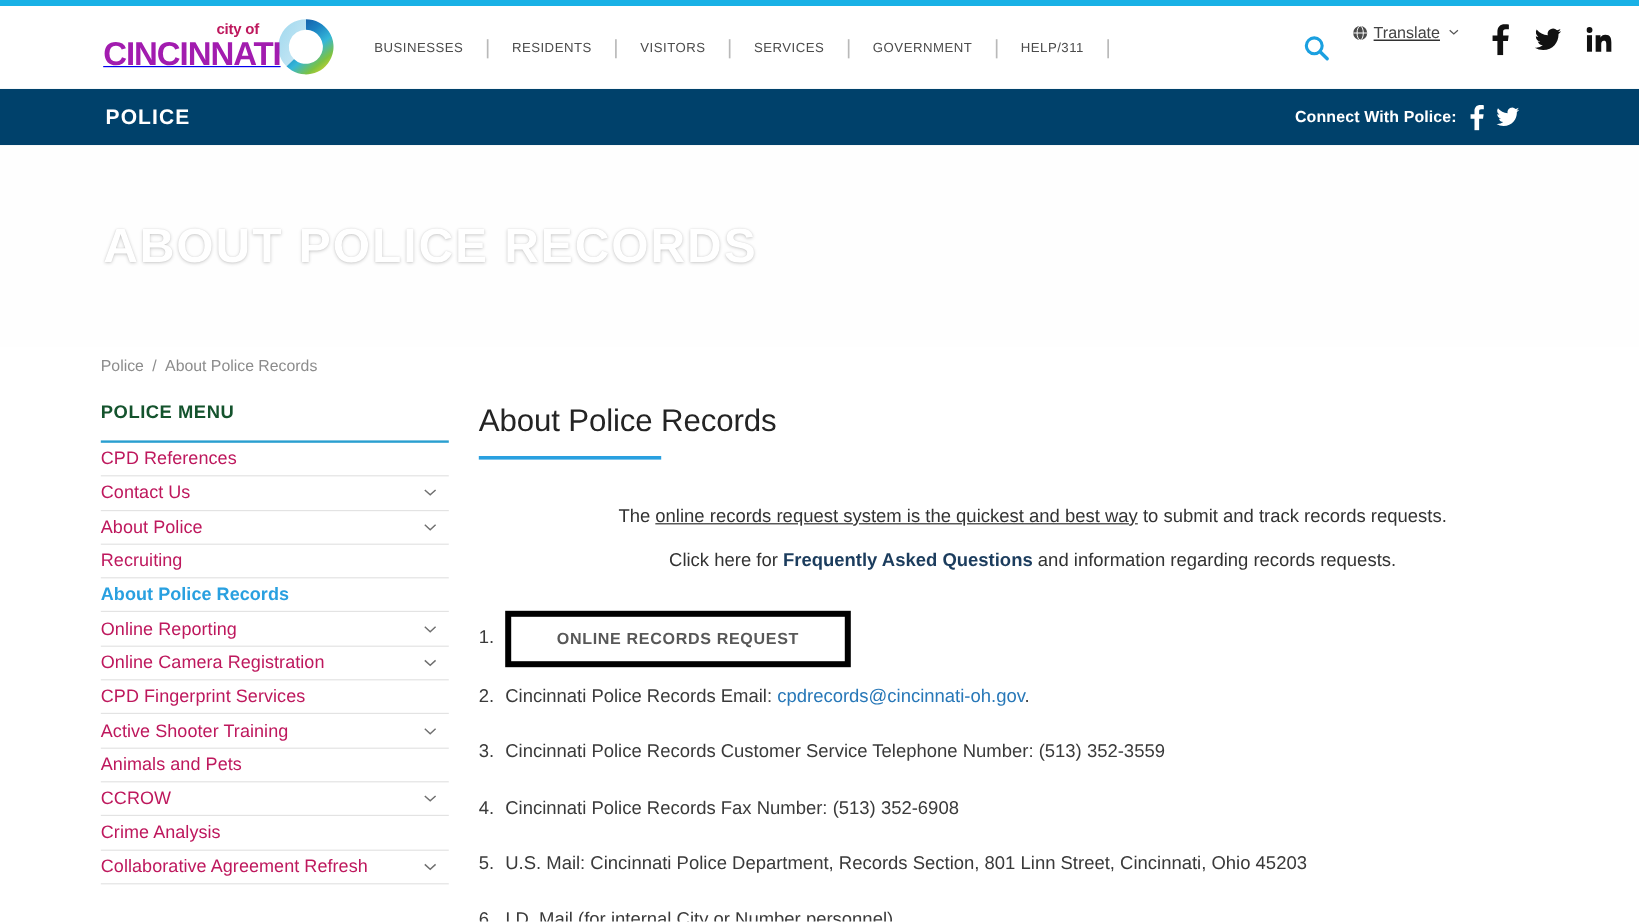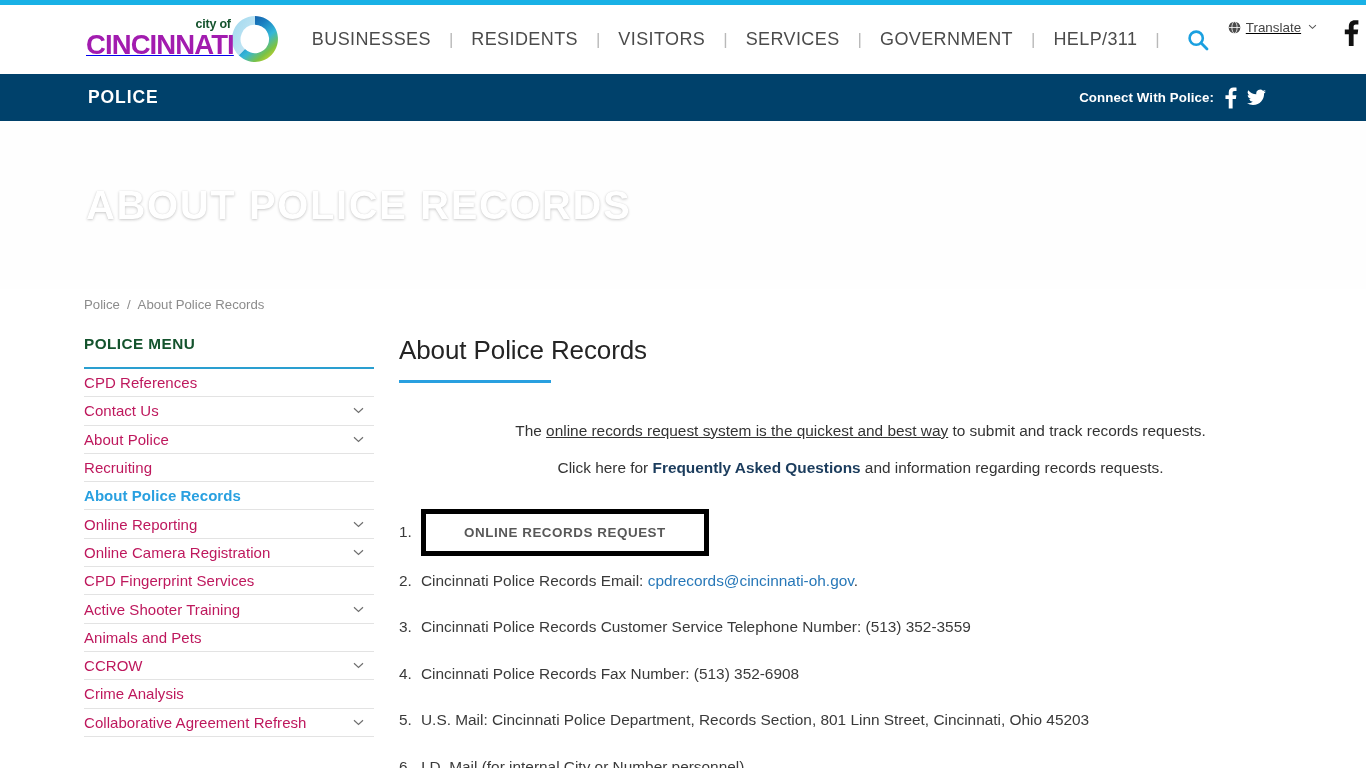--- a/index.html
+++ b/index.html
@@ -37,46 +37,46 @@
     position: relative;
     height: 52px;
   }
   .logo-text-block {
     position: relative;
     line-height: 1;
     padding-bottom: 7px;
   }
   .logo-cityof {
     position: absolute;
-    right: 3px;
+    right: 18px;
     top: -13px;
     font-size: 12.5px;
     font-weight: 700;
-    color: #14532d;
+    color: #be185d;
     letter-spacing: -0.2px;
   }
   .logo-cincinnati {
     font-size: 27.5px;
     font-weight: 700;
     color: #a21caf;
     letter-spacing: -0.9px;
   }
   .logo-mark {
     width: 54px; height: 54px;
     margin-left: -6px;
     margin-bottom: 0px;
     flex: 0 0 auto;
   }
 
   
   .navlinks { display: flex; align-items: center; }
   .navlinks a {
     color: #4b4b4b;
     text-decoration: none;
-    font-size: 18px;
+    font-size: 11px;
     letter-spacing: 0.4px;
     padding: 0 0px;
     white-space: nowrap;
   }
   .nav-sep {
     color: #b9b9b9;
     font-size: 17px;
     margin: 0 18px;
     user-select: none;
     font-weight: 300;

